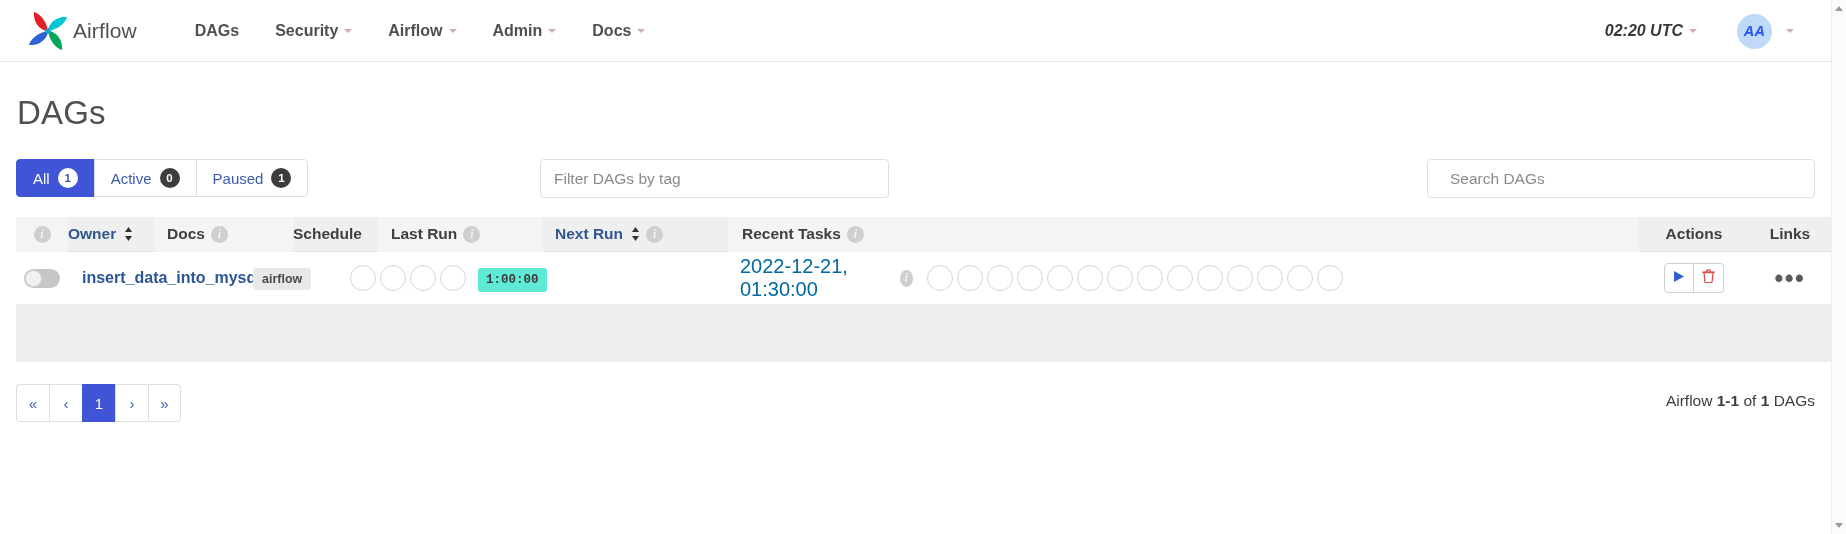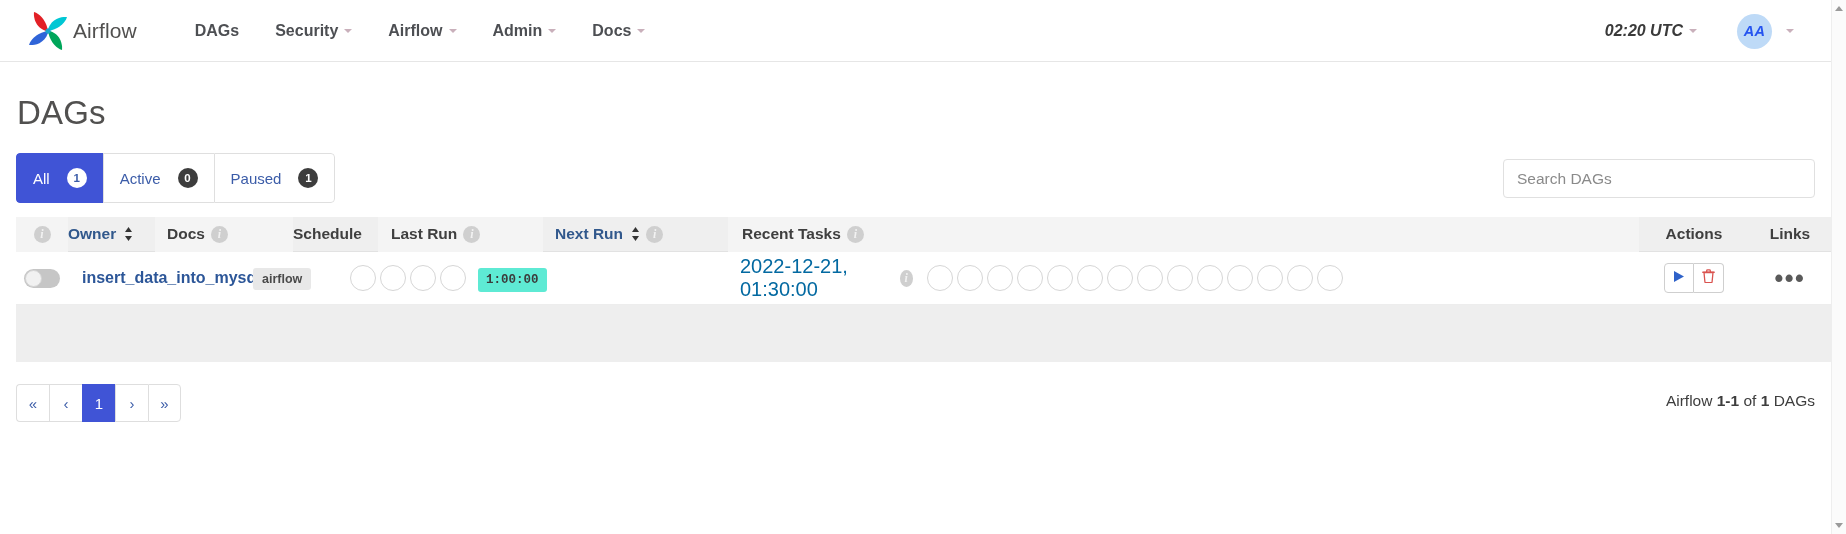--- a/index.html
+++ b/index.html
@@ -70,22 +70,22 @@
     font-size: 33px; color: #51504f; font-weight: 400;
     margin: 32px 0 0 0; padding-left: 1px; letter-spacing: .2px;
   }
 
   .controls {
     margin-top: 27px; height: 38px; position: relative;
     display: flex; align-items: center;
   }
   .tabs { display: flex; border-radius: 4px; overflow: hidden; }
   .tab {
-    display: flex; align-items: center; gap: 17px;
-    padding: 4px 16px; height: 50px;
+    display: flex; align-items: center; gap: 8px;
+    padding: 4px 16px; height: 38px;
     border: 1px solid #dfdfdf; border-right: none;
     font-size: 15px; color: #3b5ca8; background: #fff; cursor: pointer;
   }
   .tab:first-child { border-radius: 4px 0 0 4px; }
   .tab:last-child { border-right: 1px solid #dfdfdf; border-radius: 0 4px 4px 0; }
   .tab.active { background: #4054d6; border-color: #4054d6; color: #fff; }
   .badge {
     min-width: 20px; height: 20px; border-radius: 10px;
     background: #3d3d3d; color: #fff;
     font-size: 11.5px; font-weight: 700;
@@ -97,24 +97,24 @@
   .filter-input {
     position: absolute; left: 524px; top: 0;
     width: 349px; height: 39px;
     border: 1px solid #e0e0e0; border-radius: 4px;
     background: #fff; font-size: 15.5px; color: #7b7b7b;
     padding: 0 13px; font-family: "Liberation Sans", sans-serif;
     outline: none;
   }
   .search-input {
     position: absolute; right: 0; top: 0;
-    width: 312px; height: 39px;
+    width: 388px; height: 39px;
     border: 1px solid #e0e0e0; border-radius: 4px;
     background: #fff; font-size: 15.5px; color: #7b7b7b;
-    padding: 0 13px; font-family: "Liberation Sans", sans-serif;
+    padding: 0 22px; font-family: "Liberation Sans", sans-serif;
     outline: none;
   }
   .filter-input::placeholder, .search-input::placeholder { color: #8a8a8a; }
 
   
   .table-wrap { margin-top: 20px; width: 1815px; }
   .thead {
     height: 35px; background: #efefef;
     display: flex; align-items: center;
     border-bottom: 1px solid #e2e2e2;
@@ -269,20 +269,21 @@
       <div class="tab">
         <span>Active</span>
         <span class="badge">0</span>
       </div>
       <div class="tab">
         <span>Paused</span>
         <span class="badge">1</span>
       </div>
     </div>
 
+    <input class="filter-input" type="text" placeholder="Filter DAGs by tag" style="">
 
     <input class="search-input" type="text" placeholder="Search DAGs" style="">
   </div>
 
   <div class="table-wrap">
 
     <div class="thead">
       <div class="th shade" style="width:52px;justify-content:center">
         <span class="info-icon">i</span>
       </div>

